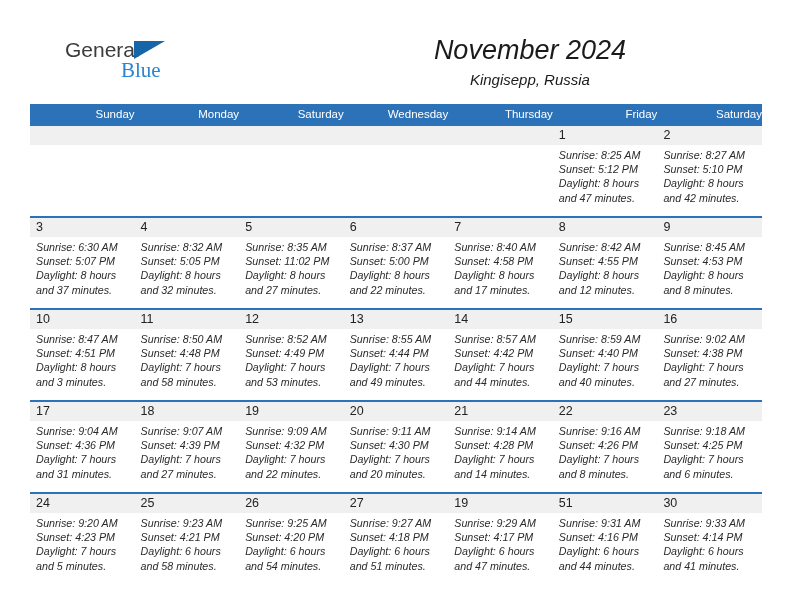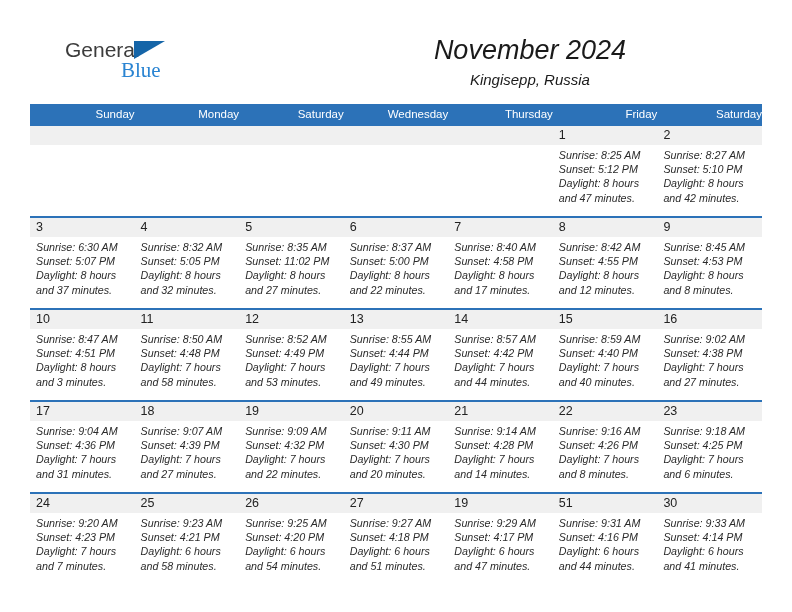--- a/index.html
+++ b/index.html
@@ -470,21 +470,21 @@
           </td>
         </tr>
         <tr>
           <td>
             <div class="daycell">
               <div class="date-band">24</div>
               <div class="cell-lines">
                 <div>Sunrise: 9:20 AM</div>
                 <div>Sunset: 4:23 PM</div>
                 <div>Daylight: 7 hours</div>
-                <div>and 7 minutes.</div>
+                <div>and 5 minutes.</div>
               </div>
             </div>
           </td>
           <td>
             <div class="daycell">
               <div class="date-band">25</div>
               <div class="cell-lines">
                 <div>Sunrise: 9:23 AM</div>
                 <div>Sunset: 4:21 PM</div>
                 <div>Daylight: 6 hours</div>

